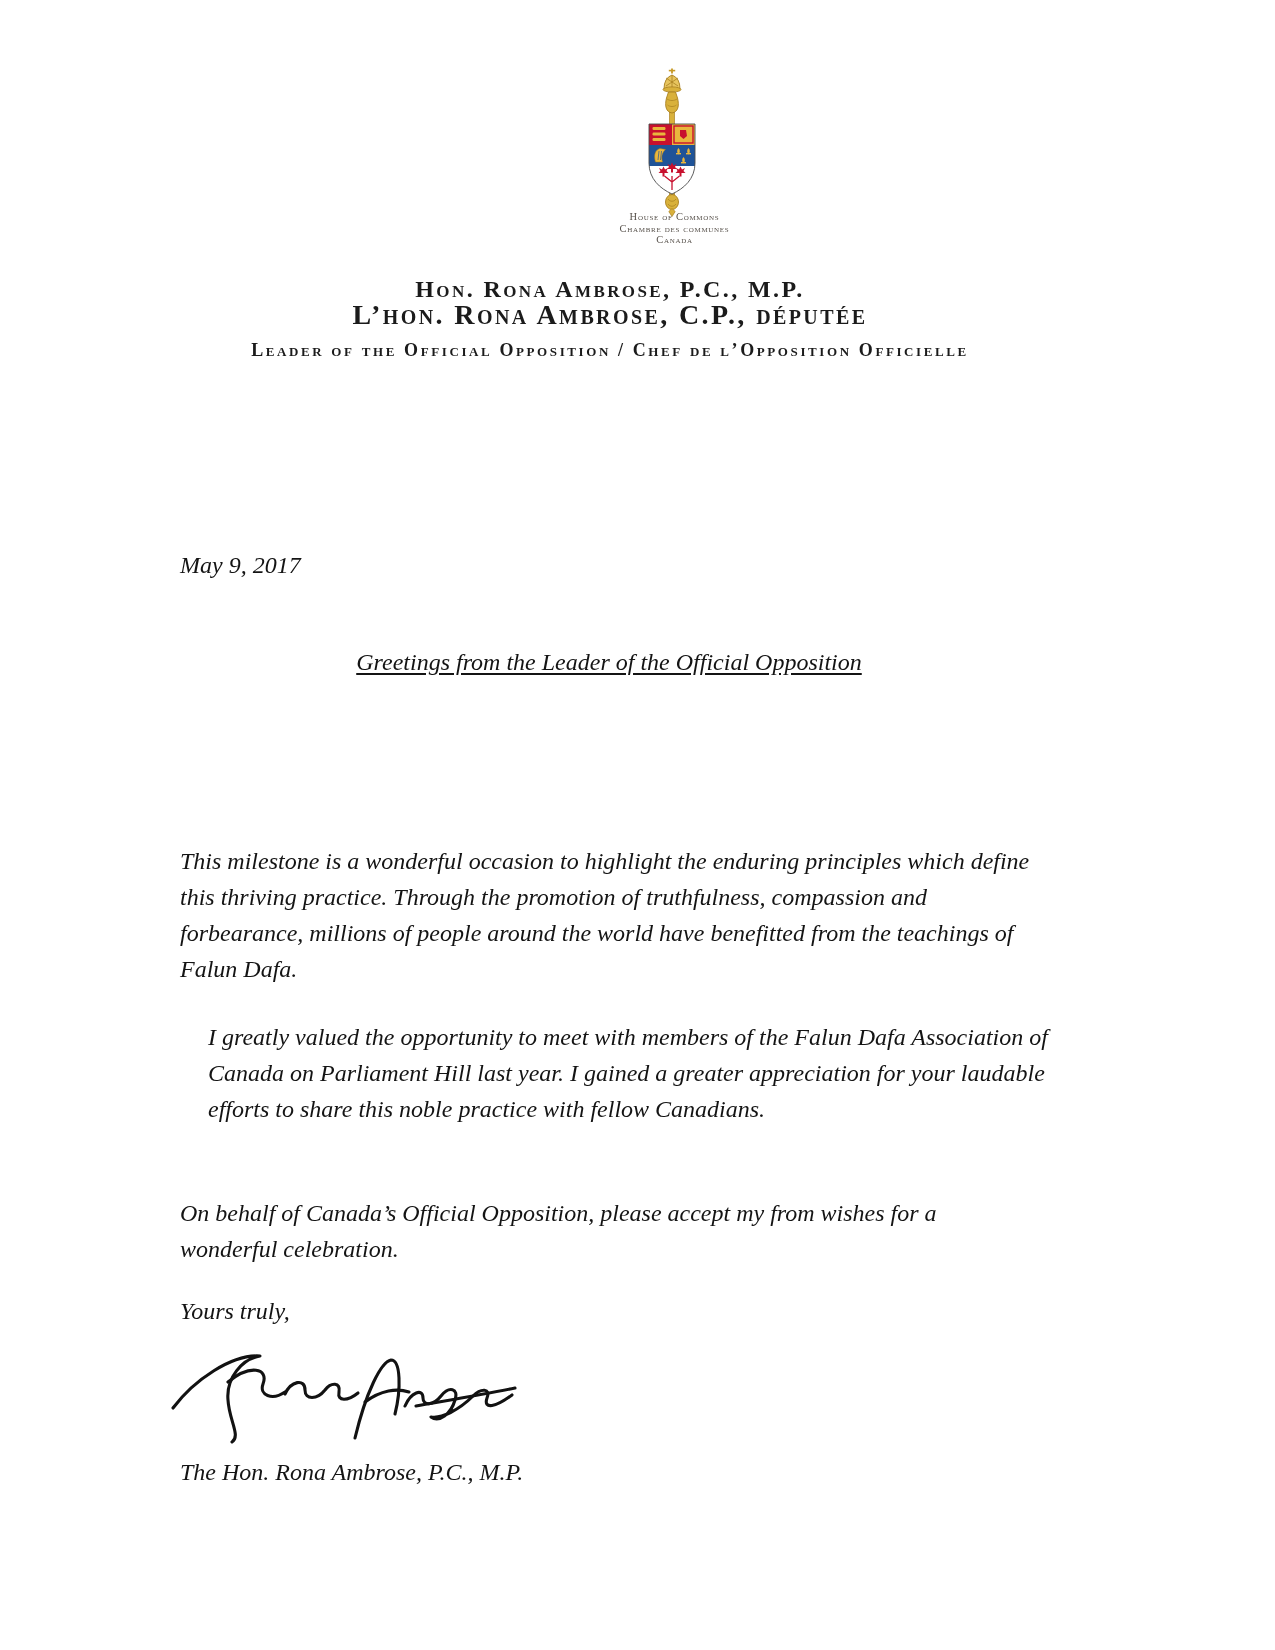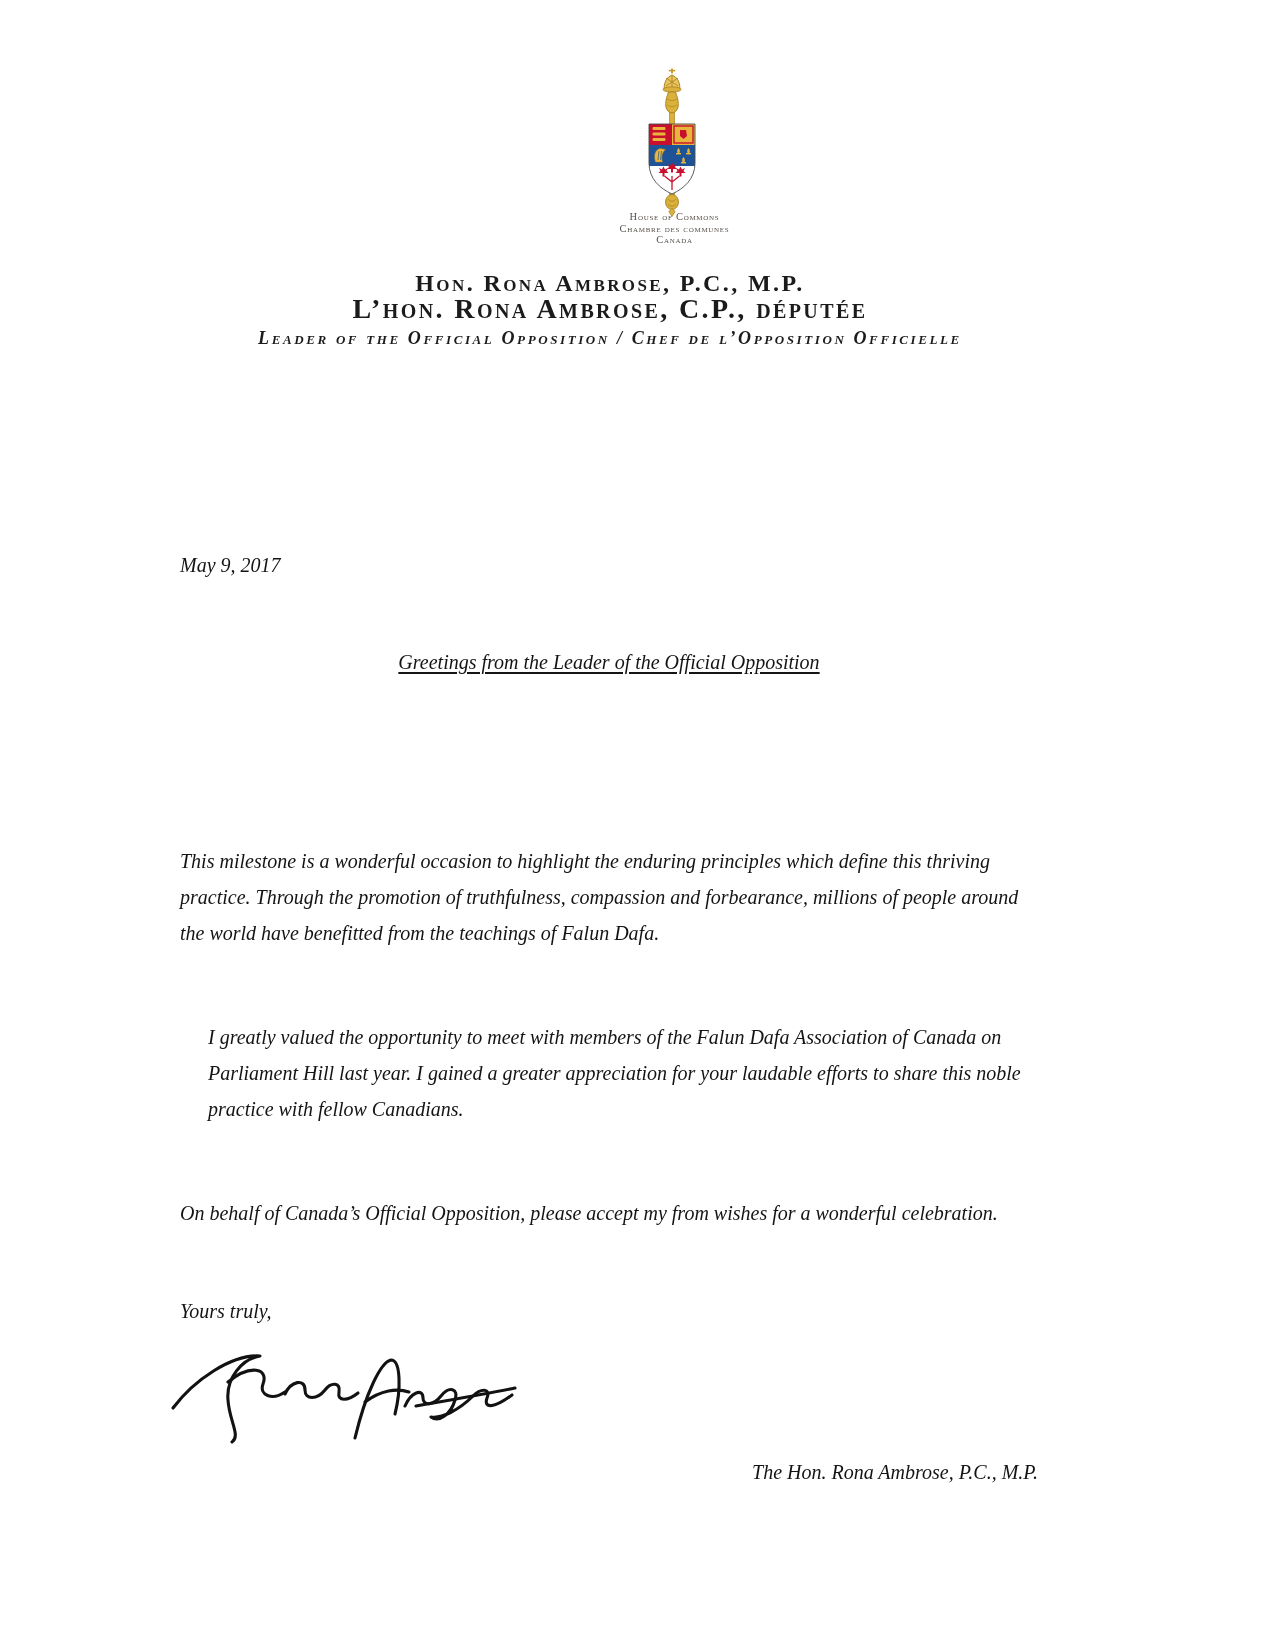--- a/index.html
+++ b/index.html
@@ -30,39 +30,39 @@
     font-family: "Liberation Serif", serif;
     font-variant: small-caps;
     color: #56504a;
     font-size: 10.5px;
     line-height: 11.5px;
     letter-spacing: 0.7px;
   }
   .name-block {
     position: absolute;
     left: 0;
-    top: 270px;
+    top: 276px;
     width: 1220px;
     text-align: center;
     font-family: "Liberation Serif", serif;
     font-weight: bold;
     font-variant: small-caps;
     color: #1b1b1b;
   }
   .name-en   { font-size: 24px; line-height: 26px; letter-spacing: 2.4px; }
   .name-fr   { font-size: 28px; line-height: 26px; letter-spacing: 2.4px; }
-  .name-title{ font-size: 18px; line-height: 25px; letter-spacing: 2.6px; margin-top: 4px; font-style: italic; }
+  .name-title{ font-size: 18px; line-height: 25px; letter-spacing: 2.6px; margin-top: 10px; }
 
   
   .abs { position: absolute; }
   .body-text {
     left: 180px;
     width: 858px;
     font-style: italic;
-    font-size: 20px;
+    font-size: 24px;
     line-height: 36px;
     color: #141414;
   }
   .subject {
     text-align: center;
   }
   .subject span { text-decoration: underline; text-underline-offset: 3px; }
   sup.ord { font-size: 0.62em; line-height: 0; vertical-align: super; }
 
   .signature-svg {
@@ -174,15 +174,15 @@
 
       <path d="M187,94 C198,48 213,18 223,16 C233,16 233,46 227,70"></path>
       <path d="M197,58 C213,46 229,44 241,48"></path>
 
       <path d="M237,62 C243,48 255,44 255,54 C255,62 265,62 273,52 C281,42 291,44 287,56 C283,70 271,79 263,73 C273,75 291,66 305,52 C313,44 323,44 319,54 C315,66 328,63 344,51"></path>
 
       <path d="M248,62 C282,56 318,50 347,44"></path>
     </g>
   </svg>
 
-  <div class="abs body-text" style="top:1454px;text-align:right;">The Hon. Rona Ambrose, P.C., M.P.</div>
+  <div class="abs body-text" style="top:1454px;">The Hon. Rona Ambrose, P.C., M.P.</div>
 
 </div>
 
 </body></html>

